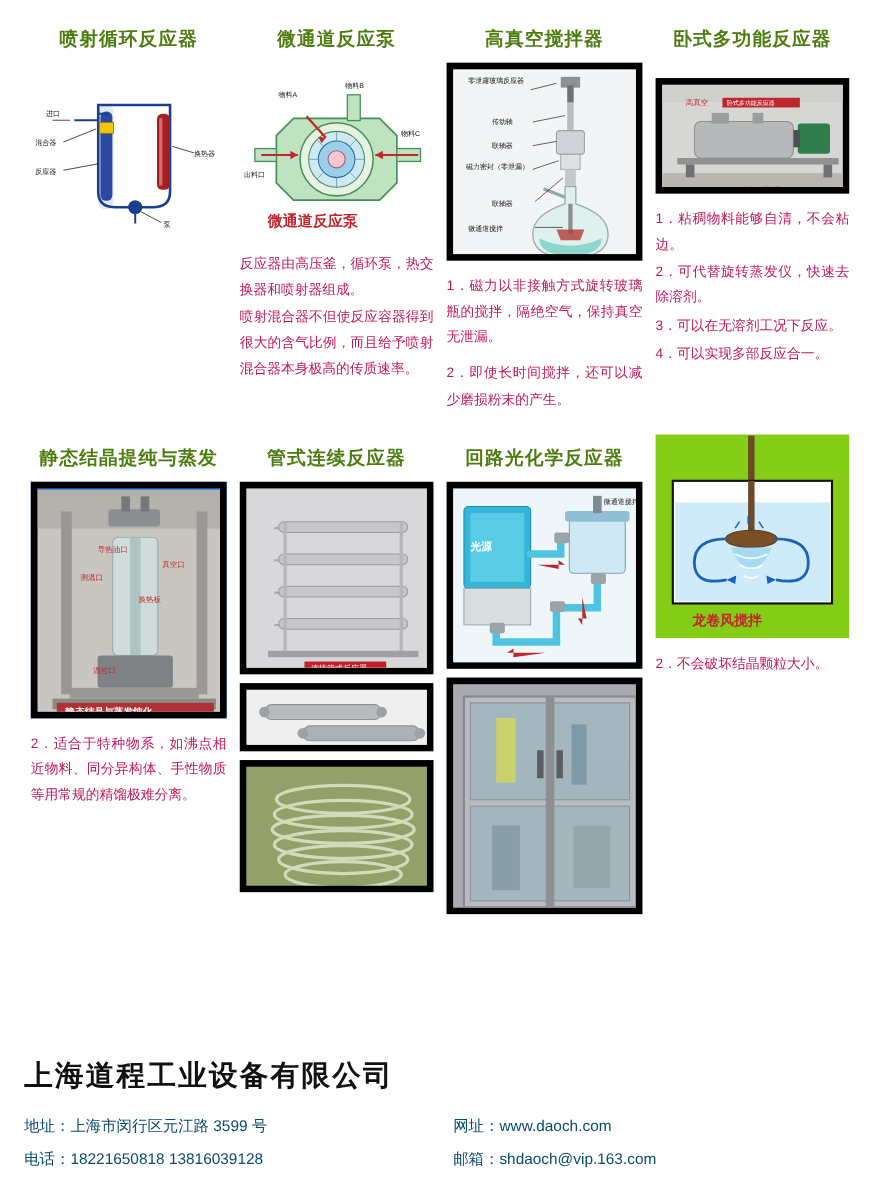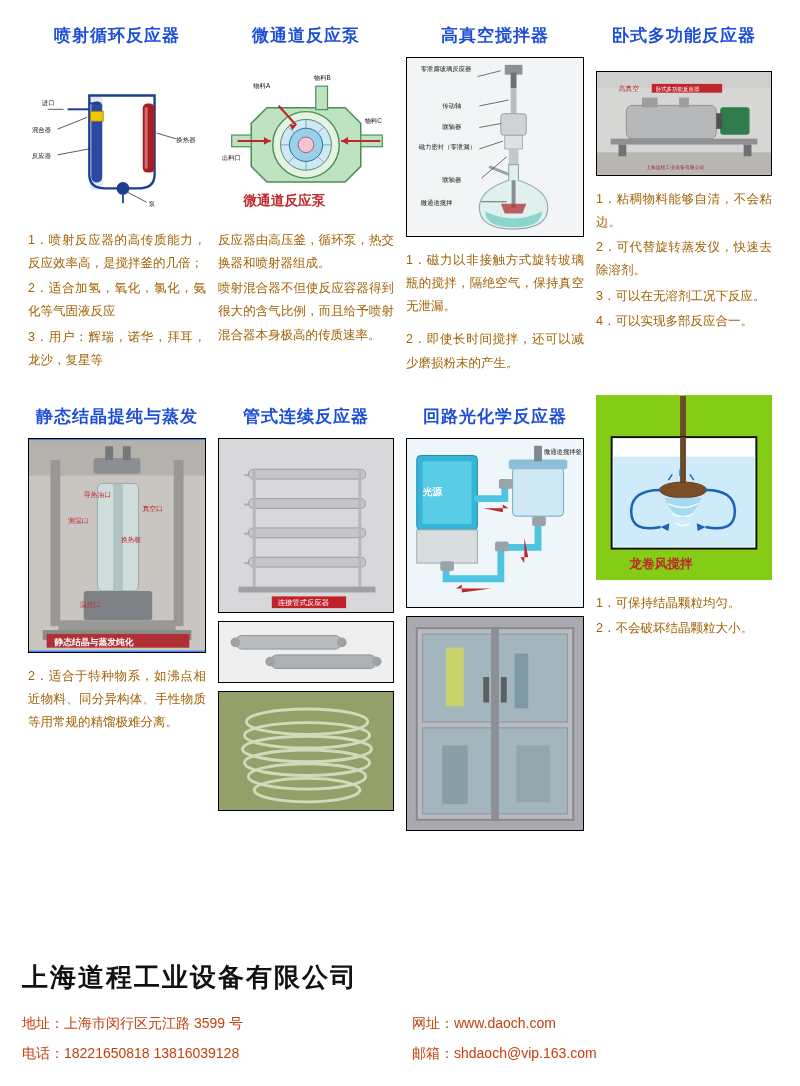--- a/index.html
+++ b/index.html
@@ -33,36 +33,36 @@
   .col-1 { width: 190px; }
   .col-2 { width: 188px; }
   .col-3 { width: 190px; }
   .col-4 { width: 188px; }
 
   .card-title {
     text-align: center;
     font-size: 17px;
     font-weight: bold;
     letter-spacing: 1px;
-    color: #1d4ed8;
+    color: #4d7c0f;
     margin: 10px 0 10px 0;
   }
   .fig {
     width: 100%;
-    border: 1px solid #000000;
+    border: 6px solid #000000;
     background: #fff;
     position: relative;
     overflow: hidden;
     box-sizing: border-box;
   }
   .fig.noborder { border: none; }
   .desc {
     font-size: 12.5px;
     line-height: 1.85;
-    color: #a16207;
+    color: #be185d;
     margin-top: 12px;
     text-align: justify;
   }
   .desc p { margin: 0 0 2px 0; }
 
   
   .f1 { height: 160px; background:#fff; }
   .f1 svg { display:block; }
 
   
@@ -93,21 +93,21 @@
     font-size: 26px;
     font-weight: bold;
     letter-spacing: 2px;
     color: #111;
     margin-bottom: 14px;
   }
   .contact-grid {
     display: flex;
     font-size: 14px;
     line-height: 2.1;
-    color: #c2410c;
+    color: #0c4a6e;
   }
   .contact-left { width: 390px; }
   .contact-right { width: 360px; }
 
   .lbl { font-size: 6.5px; fill:#111; font-family:"Liberation Sans", sans-serif; }
   .lbl-r { font-size: 7px; fill:#c0272d; font-family:"Liberation Sans", sans-serif; }
 </style>
 </head>
 <body>
 
@@ -140,25 +140,20 @@
           <line x1="60" y1="60" x2="30" y2="72" stroke="#111" stroke-width="0.7"></line>
           <line x1="62" y1="92" x2="30" y2="98" stroke="#111" stroke-width="0.7"></line>
           <line x1="130" y1="76" x2="150" y2="82" stroke="#111" stroke-width="0.7"></line>
           <line x1="101" y1="136" x2="120" y2="146" stroke="#111" stroke-width="0.7"></line>
           <text class="lbl" x="14" y="48">进口</text>
           <text class="lbl" x="4" y="75">混合器</text>
           <text class="lbl" x="4" y="101">反应器</text>
           <text class="lbl" x="150" y="85">换热器</text>
           <text class="lbl" x="122" y="150">泵</text>
         </svg>
-      </div>
-      <div class="desc">
-        <p>1．喷射反应器的高传质能力，反应效率高，是搅拌釜的几倍；</p>
-        <p>2．适合加氢，氧化，氯化，氨化等气固液反应</p>
-        <p>3．用户：辉瑞，诺华，拜耳，龙沙，复星等</p>
       </div>
     </div>
 
     <div class="col col-2">
       <div class="card-title">微通道反应泵</div>
       <div class="fig f2 noborder">
         <svg viewBox="0 0 180 160" width="176" height="160">
 
           <path d="M50 50 L130 50 L146 66 L146 110 L130 126 L50 126 L34 110 L34 66 Z" fill="#bfe3c0" stroke="#4a8f5a" stroke-width="1.6"></path>
           <circle cx="90" cy="88" r="34" fill="#e7f3e2" stroke="#4a8f5a" stroke-width="1.4"></circle>
@@ -451,21 +446,20 @@
 
           <g stroke="#1b63b8" stroke-width="1.4" fill="none">
             <path d="M74 86 l4 -6"></path>
               <path d="M86 82 l0 -7"></path>
               <path d="M100 86 l-4 -6"></path>
           </g>
           <text x="34" y="176" font-size="13" font-weight="bold" fill="#c0272d" font-family="&quot;Liberation Sans&quot;, sans-serif">龙卷风搅拌</text>
         </svg>
       </div>
       <div class="desc">
-        <p>1．可保持结晶颗粒均匀。</p>
         <p>2．不会破坏结晶颗粒大小。</p>
       </div>
     </div>
   </div>
 
   <div class="footer">
     <div class="company">上海道程工业设备有限公司</div>
     <div class="contact-grid">
       <div class="contact-left">
         <div>

